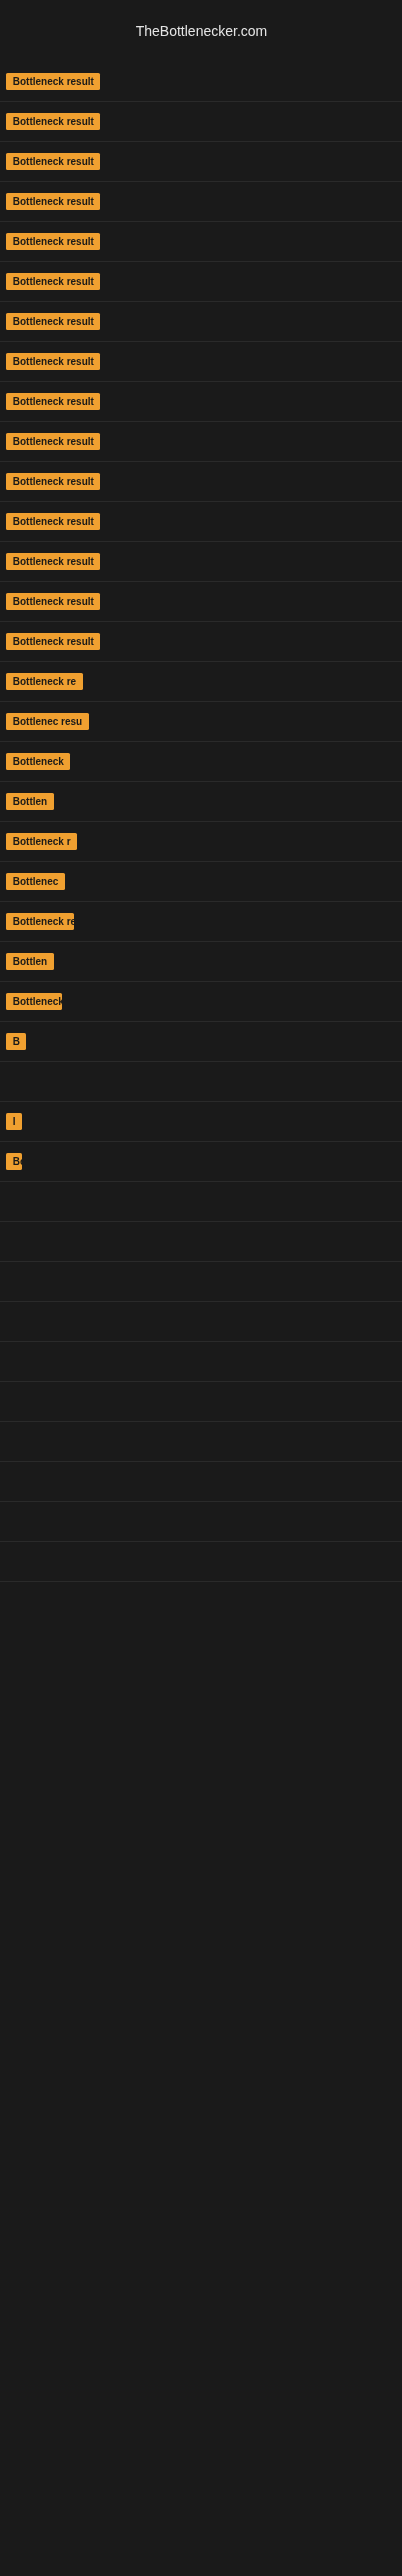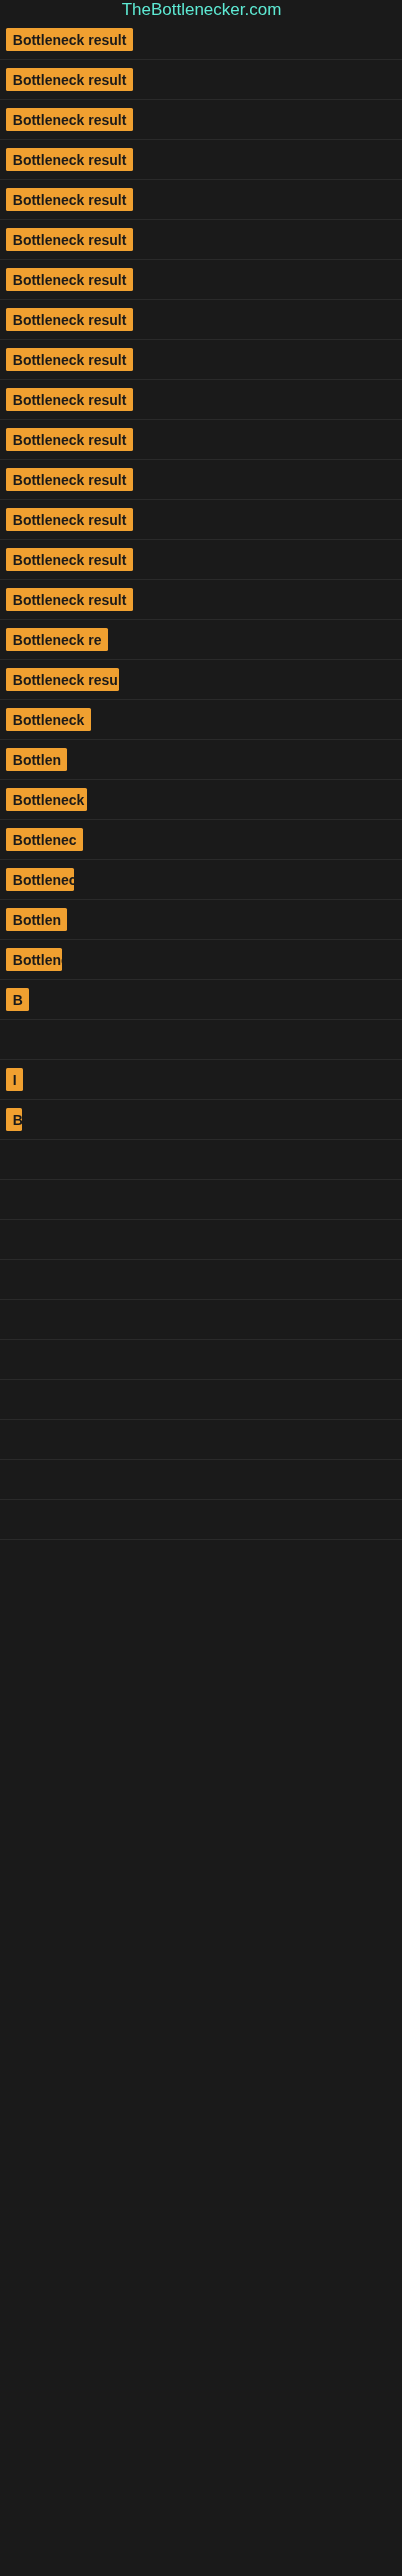--- a/index.html
+++ b/index.html
@@ -11,31 +11,31 @@
     body {
       width: 403px;
       min-height: 2576px;
       background-color: #1a1a1a;
       font-family: Arial, sans-serif;
       position: relative;
     }
 
     .site-title {
       text-align: center;
-      color: #5eead4;
-      font-size: 17px;
-      padding: 0 0;
+      color: #e5e5e5;
+      font-size: 14px;
+      padding: 23px 0;
       background-color: #1a1a1a;
     }
 
     .bottleneck-tag {
       display: inline-block;
       background-color: #f0a030;
       color: #1a1a1a;
-      font-size: 14px;
+      font-size: 10px;
       font-weight: bold;
       padding: 3.2px 6.4px;
       margin: 1.6px 3.2px;
       border-radius: 1.6px;
       white-space: nowrap;
       overflow: hidden;
     }
 
     .row {
       display: flex;
@@ -108,21 +108,21 @@
     <div class="row">
       <span class="bottleneck-tag tag-full">Bottleneck result</span>
     </div>
     <div class="row">
       <span class="bottleneck-tag tag-full">Bottleneck result</span>
     </div>
     <div class="row">
       <span class="bottleneck-tag tag-large">Bottleneck re</span>
     </div>
     <div class="row">
-      <span class="bottleneck-tag tag-large">Bottleneck resu</span>
+      <span class="bottleneck-tag tag-large">Bottlenec resu</span>
     </div>
     <div class="row">
       <span class="bottleneck-tag tag-medium">Bottleneck</span>
     </div>
     <div class="row">
       <span class="bottleneck-tag tag-medium">Bottlen</span>
     </div>
     <div class="row">
       <span class="bottleneck-tag tag-small">Bottleneck r</span>
     </div>

